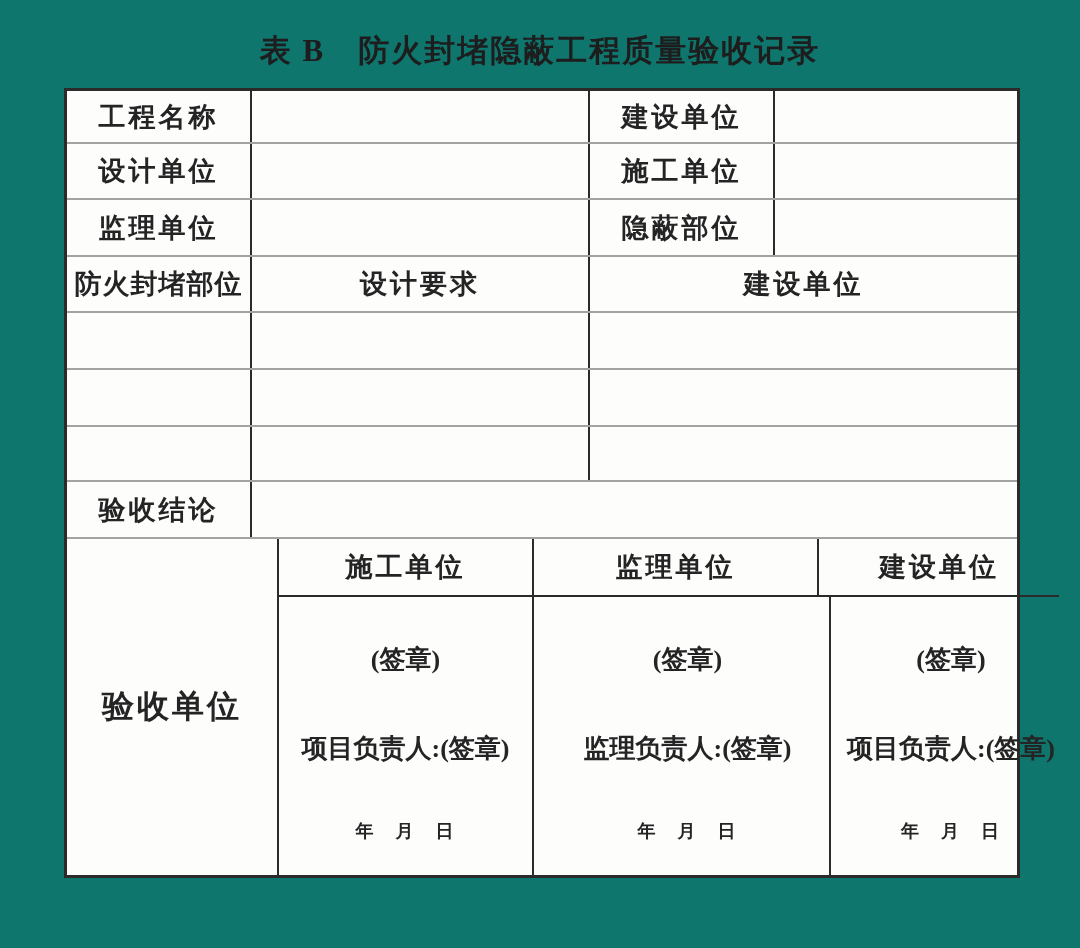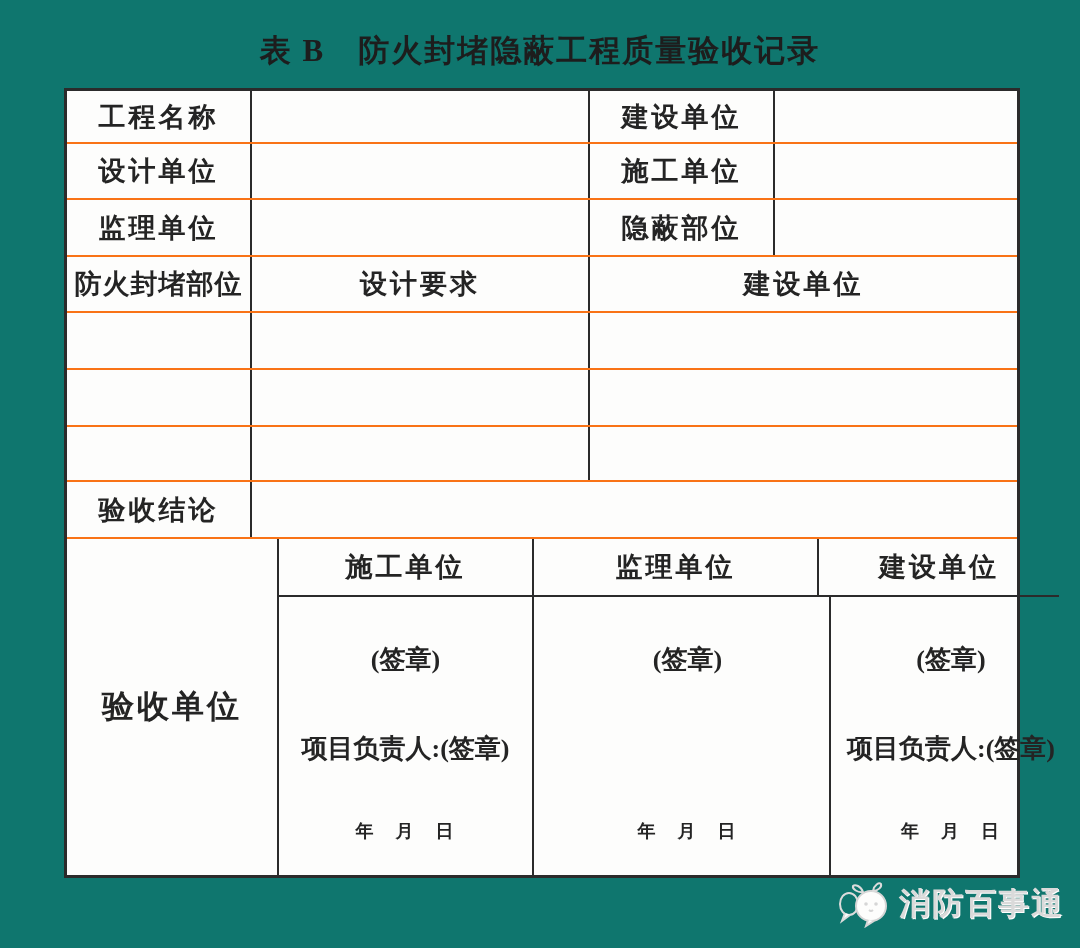--- a/index.html
+++ b/index.html
@@ -33,21 +33,21 @@
     width: 956px;
     height: 790px;
     border: 3px solid #2b2b2b;
     display: flex;
     flex-direction: column;
     background: #fdfdfc;
   }
   .row {
     display: flex;
     flex-direction: row;
-    border-bottom: 2px solid #f97316;
+    border-bottom: 2px solid #a3a3a3;
     flex: none;
   }
   .row:last-child { border-bottom: none; }
   .cell {
     display: flex;
     align-items: center;
     justify-content: center;
     border-right: 2px solid #2b2b2b;
     font-size: 27px;
     font-weight: 600;
@@ -183,41 +183,28 @@
           <div class="cell label s3">建设单位</div>
         </div>
         <div class="sig-body">
           <div class="sig-col s1">
             <div class="sig-line">(签章)</div>
             <div class="sig-line">项目负责人:(签章)</div>
             <div class="sig-line sig-date">年　月　日</div>
           </div>
           <div class="sig-col s2">
             <div class="sig-line">(签章)</div>
+            <div class="sig-line">监理负责人:(签章)</div>
             <div class="sig-line sig-date">年　月　日</div>
           </div>
           <div class="sig-col s3">
             <div class="sig-line">(签章)</div>
             <div class="sig-line">项目负责人:(签章)</div>
             <div class="sig-line sig-date">年　月　日</div>
           </div>
         </div>
       </div>
     </div>
 
   </div>
 
-  <div class="watermark">
-    <svg class="mascot" viewBox="0 0 58 48" fill="none" xmlns="http://www.w3.org/2000/svg">
-      <ellipse cx="14" cy="24" rx="9" ry="11" stroke="#dcdcdc" stroke-width="2"></ellipse>
-      <path d="M10 33 L7 41 L15 35" stroke="#dcdcdc" stroke-width="2" fill="#fdfdfc"></path>
-      <circle cx="36" cy="26" r="15" stroke="#d6d6d6" stroke-width="2" fill="#fdfdfc"></circle>
-      <path d="M28 12 C26 6, 20 4, 18 6 C17 9, 23 13, 28 12 Z" stroke="#dcdcdc" stroke-width="2" fill="none"></path>
-      <path d="M38 11 C39 5, 44 2, 46 4 C47 7, 43 11, 38 11 Z" stroke="#dcdcdc" stroke-width="2" fill="none"></path>
-      <circle cx="31" cy="24" r="1.8" fill="#d6d6d6"></circle>
-      <circle cx="41" cy="24" r="1.8" fill="#d6d6d6"></circle>
-      <path d="M34 30 Q36 32 38 30" stroke="#d6d6d6" stroke-width="1.8" fill="none"></path>
-      <path d="M33 40 L31 46 L39 41" stroke="#d6d6d6" stroke-width="2" fill="#fdfdfc"></path>
-    </svg>
-    <span class="watermark-text">消防百事通</span>
-  </div>
 
 </div>
 
 </body></html>

